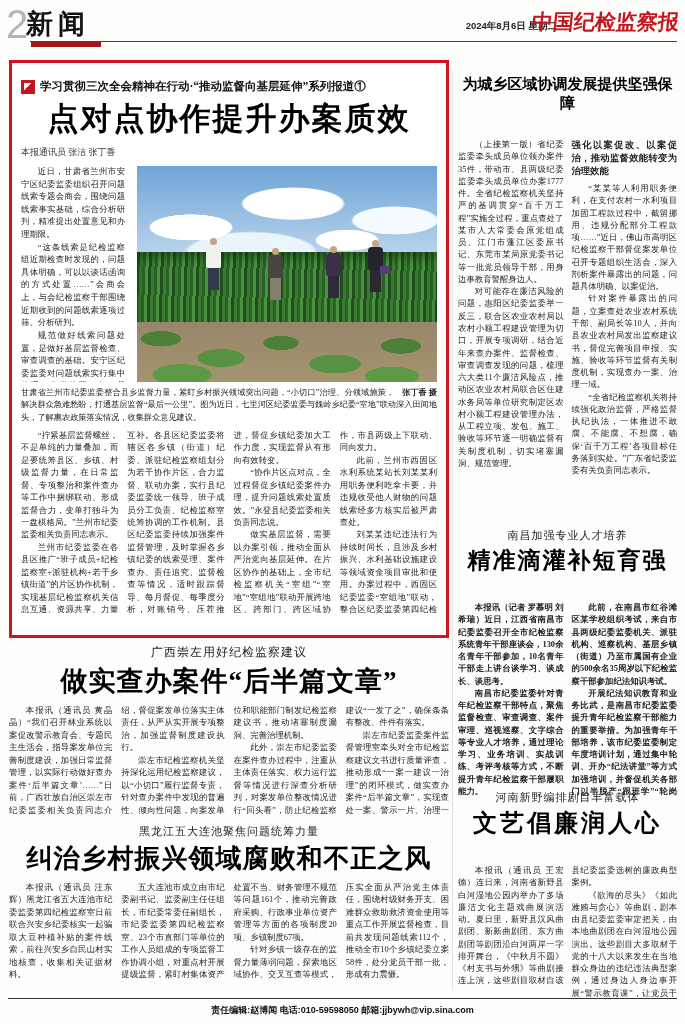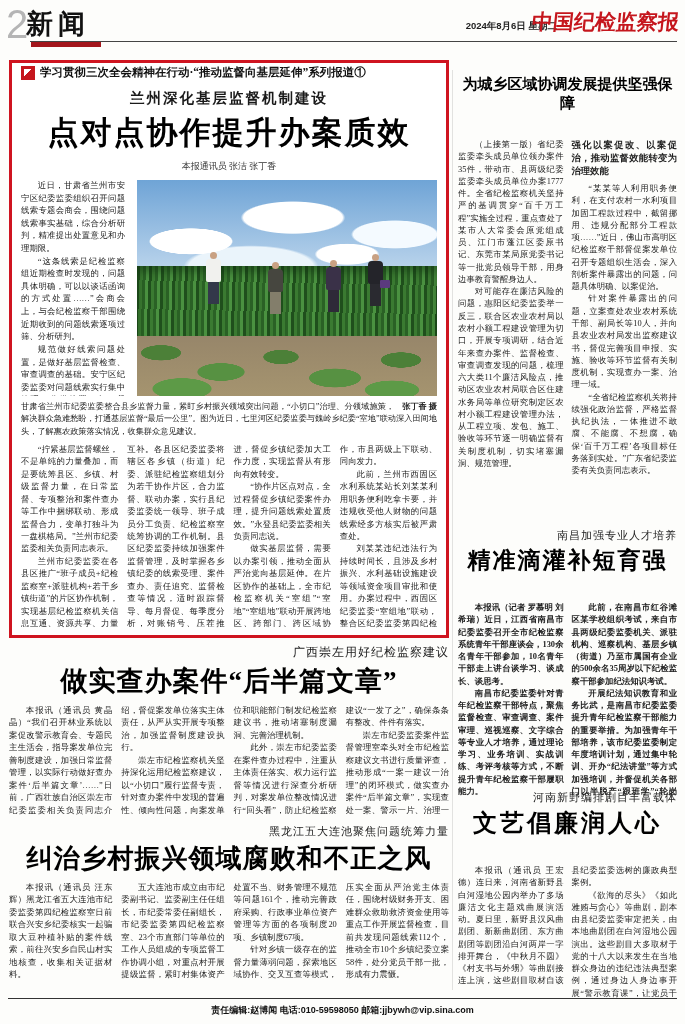--- a/index.html
+++ b/index.html
@@ -12,28 +12,28 @@
   
   .header{position:absolute;left:0;top:0;width:685px;height:48px;}
   .pagenum{position:absolute;left:6px;top:2px;font-size:40px;color:#b5b5b5;font-family:"Liberation Sans",sans-serif;font-weight:400;}
   .section{position:absolute;left:26px;top:6px;font-size:27px;font-weight:bold;letter-spacing:5px;color:#111;}
   .header-rule{position:absolute;left:30px;right:8px;top:41px;height:1px;background:#444;}
   .header-redbar{position:absolute;left:31px;top:42px;width:70px;height:5px;background:#a3161c;}
   .dateline{position:absolute;right:128px;top:20px;font-size:9.5px;font-weight:bold;color:#222;font-family:"Liberation Sans",sans-serif;}
   .masthead{position:absolute;right:6px;top:8px;font-size:21px;font-weight:bold;color:#c5161d;transform:skewX(-6deg);letter-spacing:0px;font-family:"Liberation Serif",serif;}
   .vrule{position:absolute;left:452px;top:70px;width:1px;height:920px;background:#e2e2e0;}
   
-  .lead{position:absolute;left:9px;top:60px;width:440px;height:578px;border:3px solid #cf1420;background:#fff;box-sizing:border-box;padding:2px 9px;}
+  .lead{position:absolute;left:9px;top:60px;width:440px;height:578px;border:3px solid #cf1420;background:#fff;box-sizing:border-box;padding:16px 9px;}
   .series{display:flex;align-items:center;gap:5px;}
   .flag-ico{width:14px;height:14px;background:#c5161d;position:relative;flex:0 0 auto;}
   .flag-ico:after{content:"";position:absolute;left:3px;top:3px;width:8px;height:8px;background:linear-gradient(135deg,#fff 48%,#c5161d 49%);}
   .series-text{font-size:11.5px;font-weight:bold;color:#111;white-space:nowrap;overflow:hidden;}
   .lead-kicker{text-align:center;font-size:14.5px;font-weight:bold;margin-top:9px;letter-spacing:2px;}
   .lead-title{text-align:center;font-size:31px;font-weight:bold;letter-spacing:2px;margin-top:4px;color:#000;}
-  .lead-byline{text-align:center;font-size:9px;color:#333;margin-top:6px;}
+  .lead-byline{text-align:left;font-size:9px;color:#333;margin-top:6px;}
   .lead-top{display:flex;gap:12px;margin-top:7px;}
   .lead-intro{width:104px;font-size:8.4px;line-height:1.5;text-align:justify;height:216px;overflow:hidden;color:#222;}
   
   .photo{flex:1;height:216px;position:relative;overflow:hidden;background:#7fa9d3;}
   .ph-sky{position:absolute;left:0;top:0;right:0;height:46%;
     background:
       radial-gradient(ellipse 70px 22px at 18% 62%, #ffffff 58%, rgba(255,255,255,0) 60%),
       radial-gradient(ellipse 95px 30px at 52% 38%, #ffffff 52%, rgba(255,255,255,0) 55%),
       radial-gradient(ellipse 80px 26px at 86% 55%, #f4faff 52%, rgba(255,255,255,0) 55%),
       radial-gradient(ellipse 130px 42px at 38% 88%, #eaf4fb 48%, rgba(255,255,255,0) 52%),
@@ -55,21 +55,21 @@
   .person{position:absolute;width:20px;}
   .p-head{width:7px;height:7px;border-radius:50%;background:#c9a183;margin:0 auto;}
   .p-torso{width:15px;height:23px;border-radius:4px 4px 2px 2px;margin:0 auto;}
   .p-legs{width:11px;height:22px;margin:0 auto;}
   .p-box{position:absolute;width:10px;height:8px;background:#5b3a7e;border-radius:1px;right:-5px;bottom:18px;}
   .caption{margin-top:5px;font-size:8.2px;line-height:1.5;text-align:justify;color:#222;}
   .caption .credit{float:right;font-weight:bold;margin-left:8px;}
   .lead-body{margin-top:6px;column-count:4;column-gap:9px;font-size:8.4px;line-height:1.48;text-align:justify;height:194px;overflow:hidden;color:#222;}
   
   .art{position:absolute;box-sizing:border-box;}
-  .kicker{text-align:right;font-size:12px;letter-spacing:1px;color:#222;}
+  .kicker{text-align:center;font-size:12px;letter-spacing:1px;color:#222;}
   .kicker.sm{font-size:11px;}
   .big-title{text-align:center;font-weight:bold;color:#000;}
   .cols4{column-count:4;column-gap:9px;font-size:8.4px;line-height:1.48;text-align:justify;overflow:hidden;color:#222;}
   .cols2{column-count:2;column-gap:8px;font-size:8.4px;line-height:1.46;text-align:justify;overflow:hidden;color:#222;margin-top:26px;}
   .subhead{font-weight:bold;font-size:9.3px;line-height:1.4;margin:5px 0;text-indent:0;}
   
   .footer-rule{position:absolute;left:8px;right:8px;top:998px;height:1px;background:#333;}
   .footer{position:absolute;left:0;right:0;top:1004px;text-align:center;font-size:9px;font-weight:bold;color:#111;font-family:"Liberation Sans",sans-serif;}
 </style>
 </head>
@@ -84,21 +84,20 @@
   <div class="header-redbar"></div>
 </div>
 
 <div class="vrule"></div>
 
 <div class="lead">
   <div class="series">
     <span class="flag-ico"></span>
     <span class="series-text">学习贯彻三次全会精神在行动·“推动监督向基层延伸”系列报道①</span>
   </div>
-  <div class="lead-kicker">兰州深化基层监督机制建设</div>
   <div class="lead-title">点对点协作提升办案质效</div>
   <div class="lead-byline">本报通讯员 张洁 张丁香</div>
 
   <div class="lead-top">
     <div class="lead-intro">
         <p>近日，甘肃省兰州市安宁区纪委监委组织召开问题线索专题会商会，围绕问题线索事实基础，综合分析研判，精准提出处置意见和办理期限。</p>
         <p>“这条线索是纪检监察组近期检查时发现的，问题具体明确，可以以谈话函询的方式处置……”会商会上，与会纪检监察干部围绕近期收到的问题线索逐项过筛、分析研判。</p>
         <p>规范做好线索问题处置，是做好基层监督检查、审查调查的基础。安宁区纪委监委对问题线索实行集中管理、分类处置、归口督办、限时办结，各纪检监察室负责人共同参与，通过集体研究确定处置方式，稳妥做好问题线索处置和办理等工作。</p>
       </div>
     <div class="photo">

